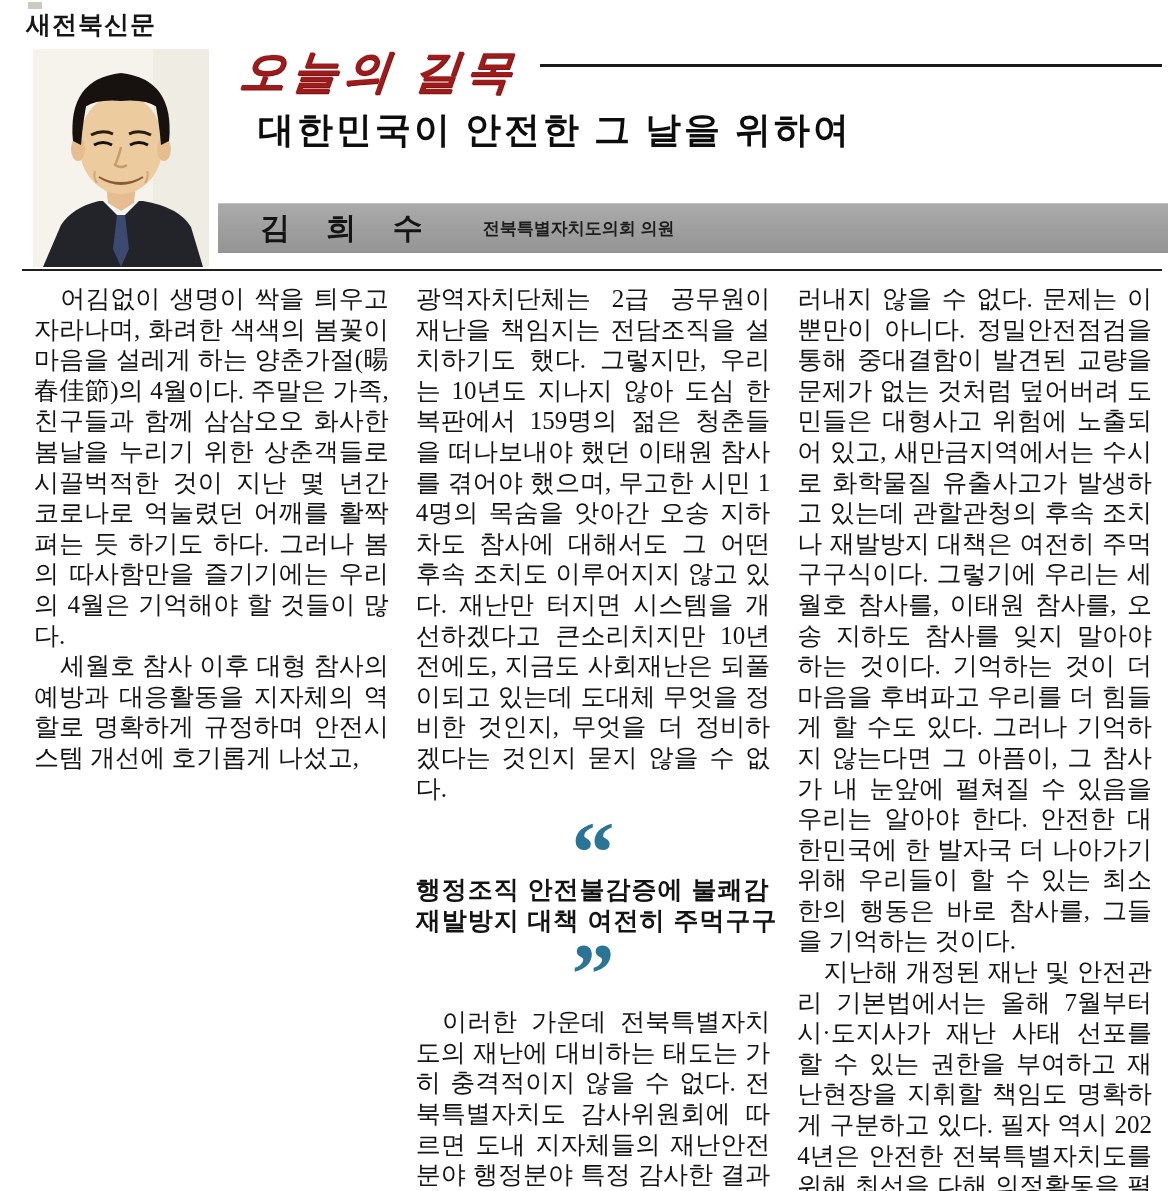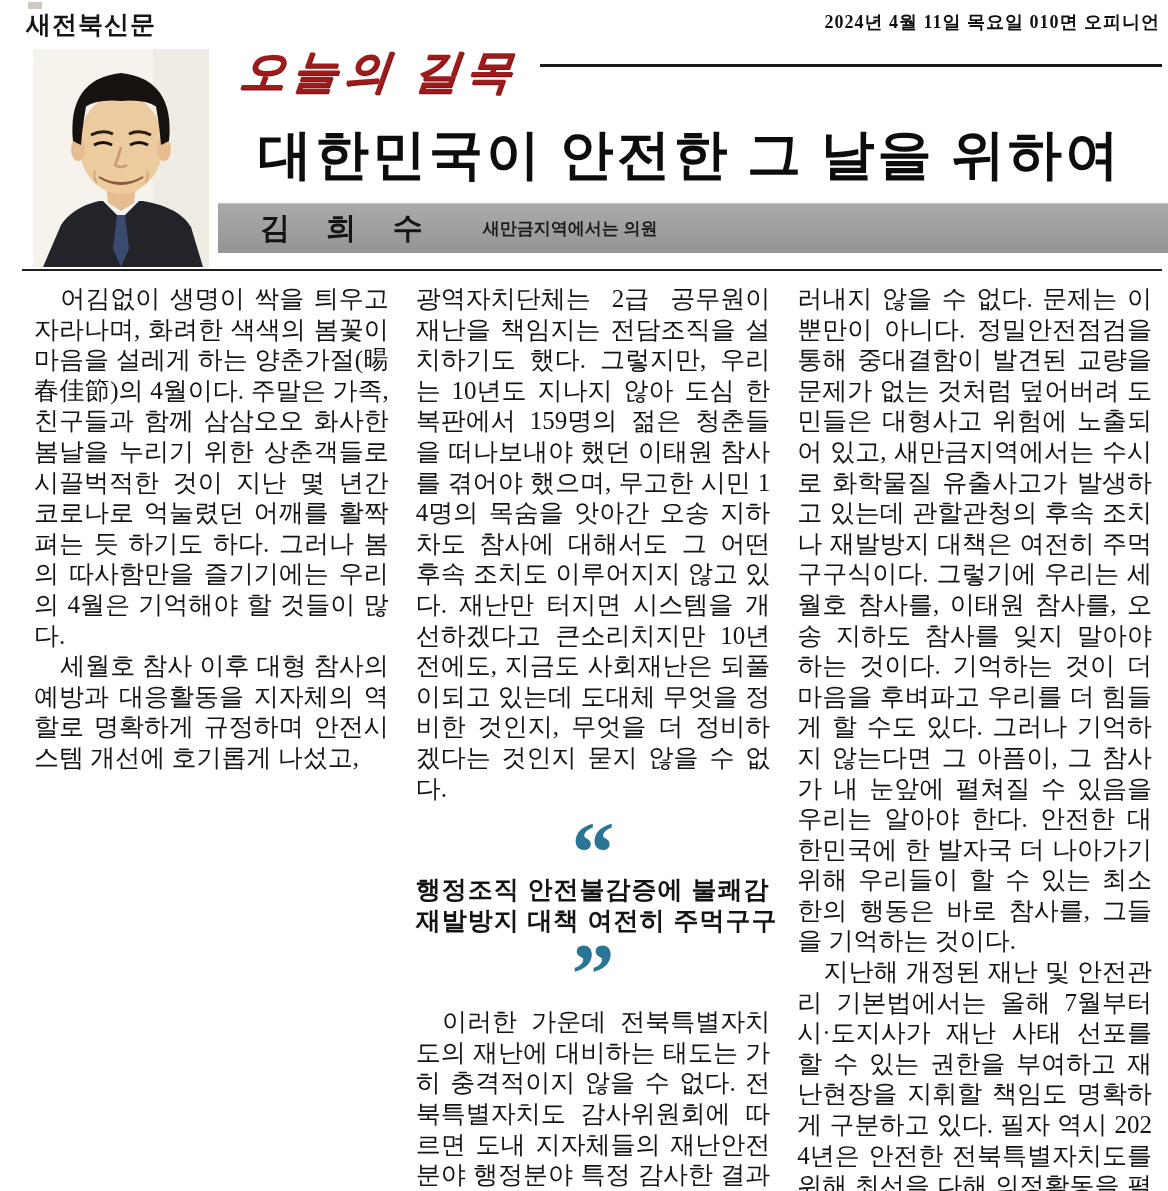--- a/index.html
+++ b/index.html
@@ -89,22 +89,22 @@
   .col-label-rule {
     flex: 1;
     height: 0;
     border-top: 3px solid #1a1a1a;
     margin-left: 22px;
     margin-top: -14px;
   }
   .headline {
     position: absolute;
     left: 250px;
-    top: 78px;
-    font-size: 54px;
+    top: 65px;
+    font-size: 36px;
     font-weight: bold;
     letter-spacing: 3px;
     color: #0d0d0d;
     white-space: nowrap;
   }
   .byline-bar {
     position: absolute;
     left: 210px;
     top: 162px;
     right: 8px;
@@ -184,21 +184,20 @@
     white-space: nowrap;
   }
 </style>
 </head>
 <body>
 
 <div class="page">
 
   <div class="masthead">
     <div class="logo">새전북신문</div>
-    <div class="dateline">2024년 4월 11일 목요일 010면 오피니언</div>
   </div>
 
   <div class="header-zone">
 
     <div class="photo-frame">
       <svg width="176" height="218" viewBox="0 0 176 218" xmlns="http://www.w3.org/2000/svg">
         <rect x="0" y="0" width="176" height="218" fill="#f6f3ec"></rect>
         <rect x="120" y="0" width="56" height="218" fill="#efece3"></rect>
 
         <path d="M10 218 L28 176 Q40 158 66 152 L110 152 Q146 158 158 178 L170 218 Z" fill="#23242a"></path>
@@ -236,21 +235,21 @@
 
     <div class="col-label-row">
       <span class="col-label">오늘의 길목</span>
       <span class="col-label-rule"></span>
     </div>
 
     <div class="headline">대한민국이 안전한 그 날을 위하여</div>
 
     <div class="byline-bar">
       <span class="author-name">김 희 수</span>
-      <span class="author-title">새만금지역에서는 의원</span>
+      <span class="author-title">전북특별자치도의회 의원</span>
     </div>
   </div>
 
   <hr class="header-rule">
 
   <div class="body-columns">
 
     <div class="col">
       <p class="indent">어김없이 생명이 싹을 틔우고 자라나며, 화려한 색색의 봄꽃이 마음을 설레게 하는 양춘가절(暘春佳節)의 4월이다. 주말은 가족, 친구들과 함께 삼삼오오 화사한 봄날을 누리기 위한 상춘객들로 시끌벅적한 것이 지난 몇 년간 코로나로 억눌렸던 어깨를 활짝 펴는 듯 하기도 하다. 그러나 봄의 따사함만을 즐기기에는 우리의 4월은 기억해야 할 것들이 많다.</p>
       <p class="indent">세월호 참사 이후 대형 참사의 예방과 대응활동을 지자체의 역할로 명확하게 규정하며 안전시스템 개선에 호기롭게 나섰고,</p>

